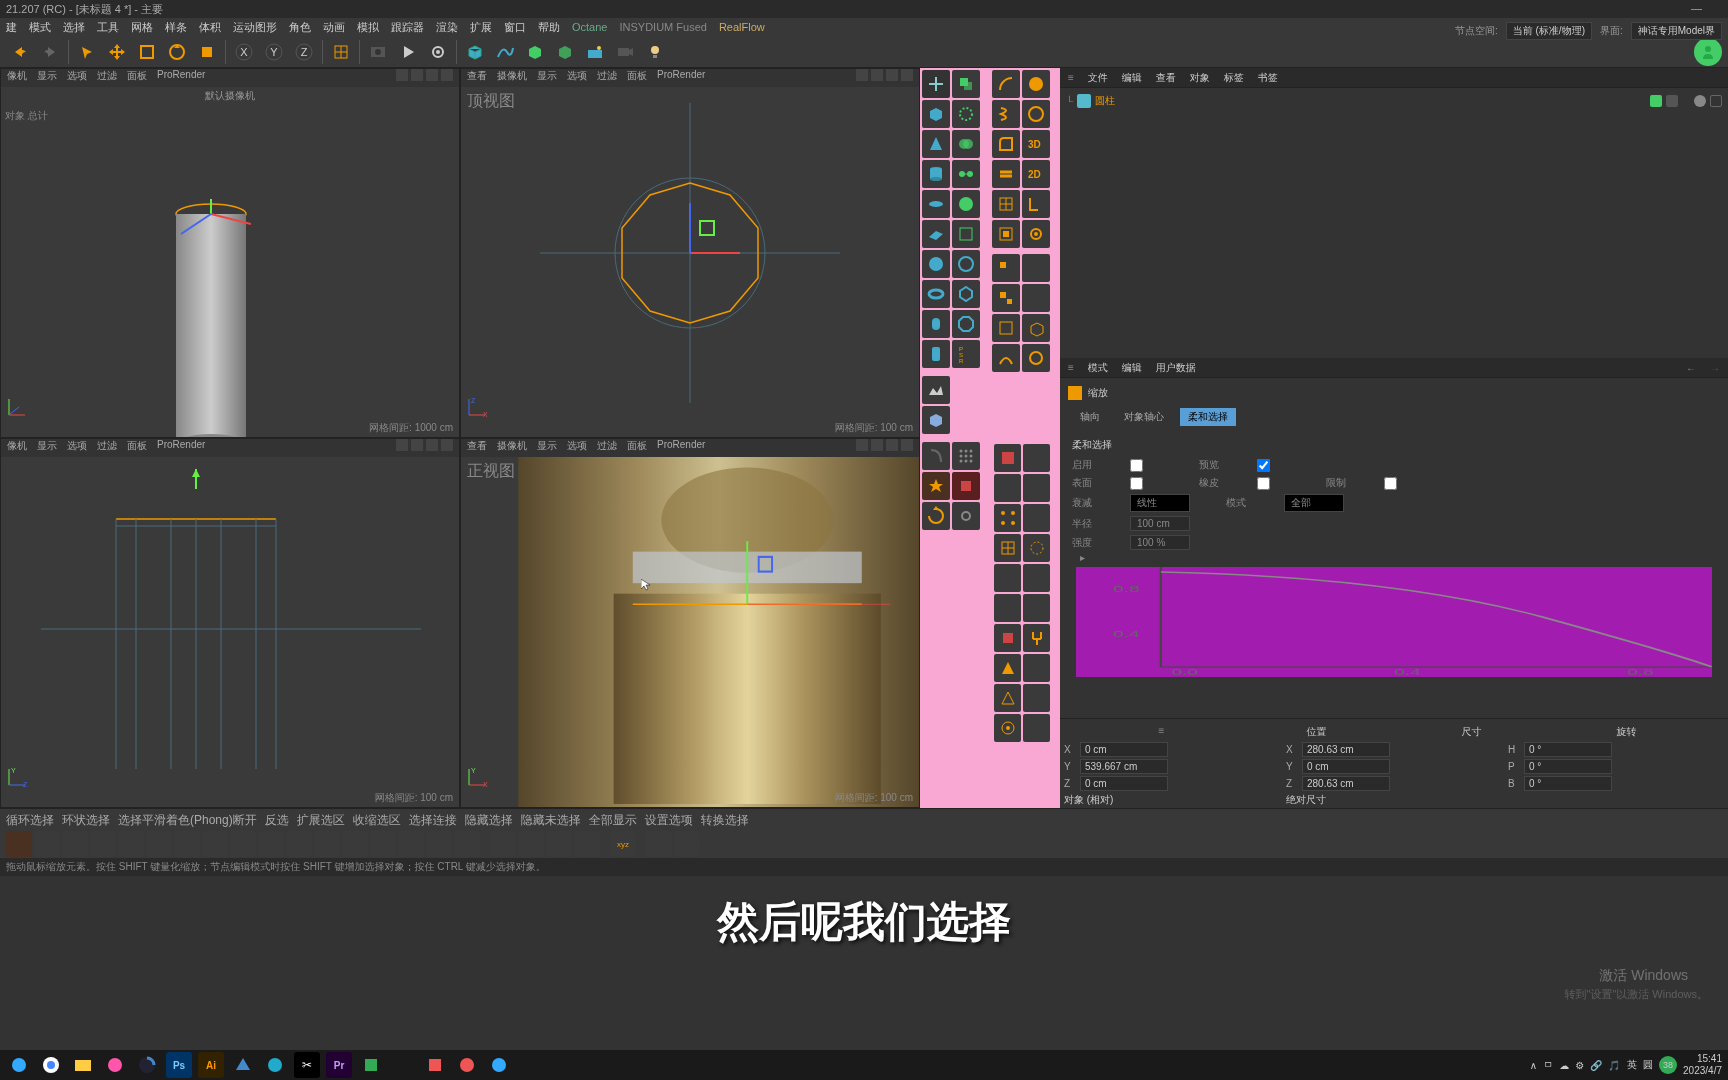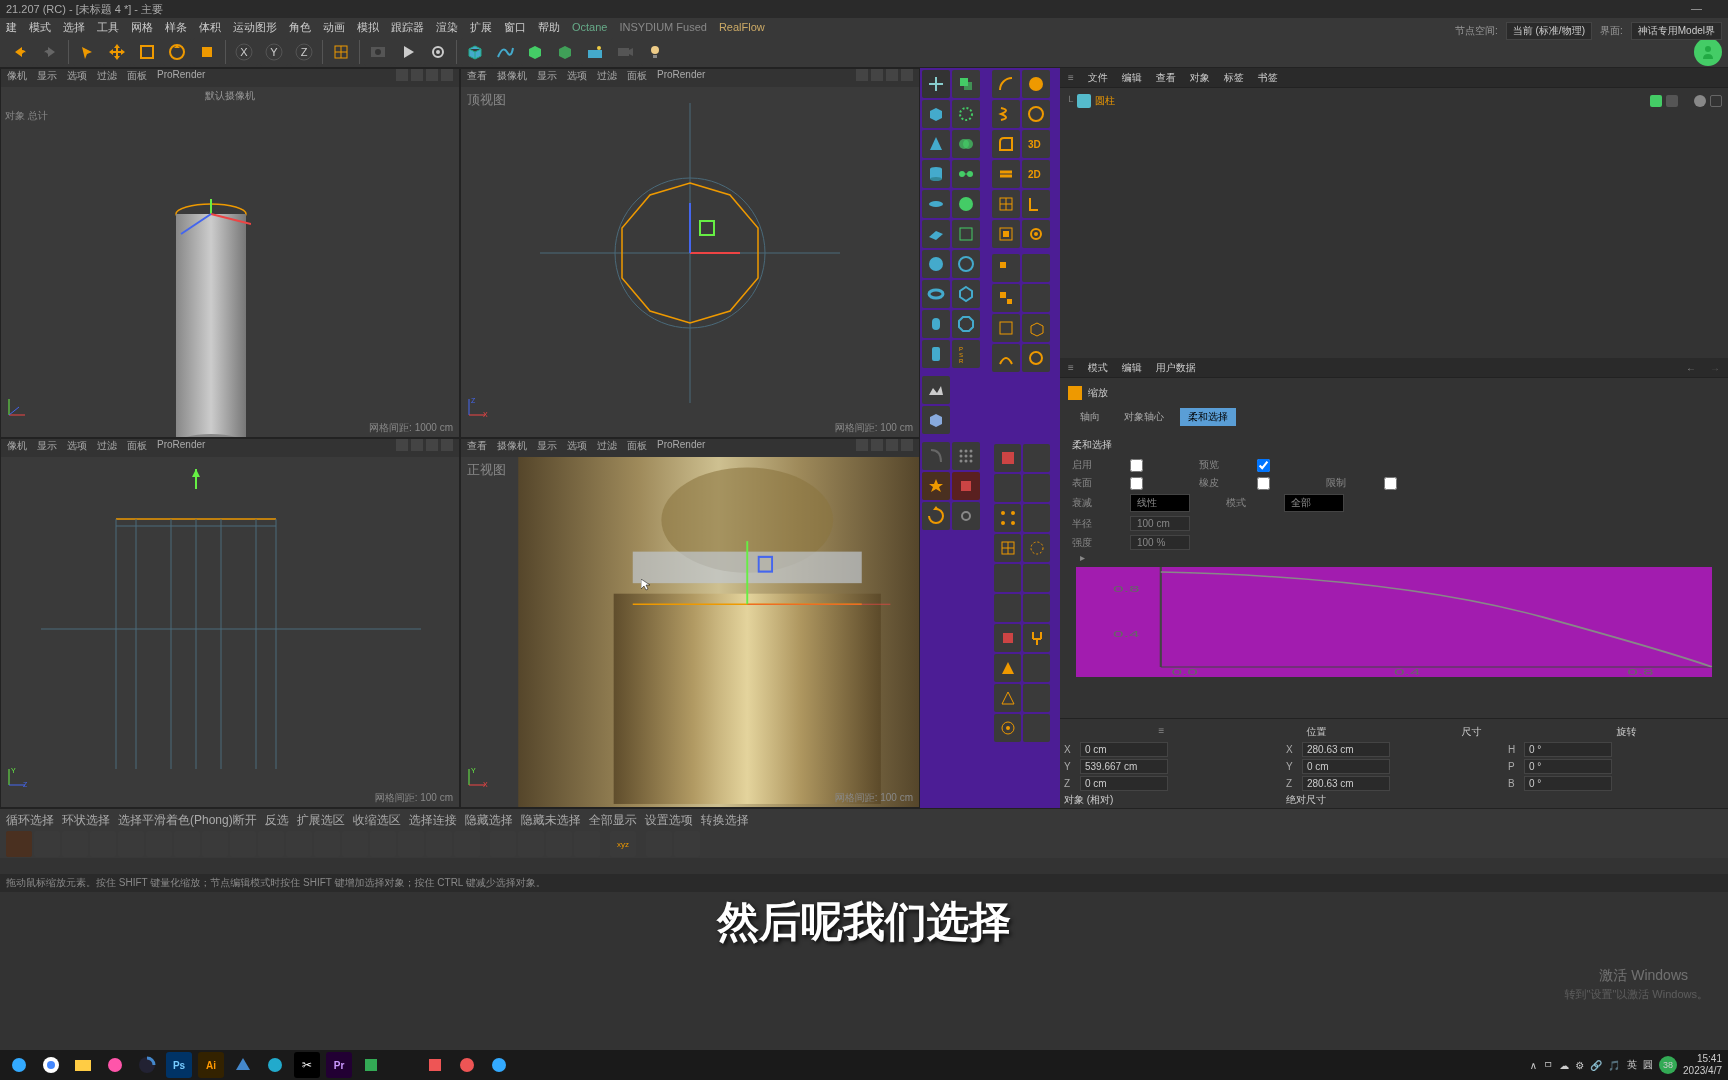--- a/index.html
+++ b/index.html
@@ -28,26 +28,26 @@
 
 
 .main-area { display: flex; height: 740px; }
 .viewports { width: 920px; display: flex; flex-direction: column; }
 .vp-row { display: flex; height: 50%; }
 .viewport { flex: 1; border: 1px solid #222; background: #3a3a3a; position: relative; overflow: hidden; }
 .vp-menubar { height: 18px; background: #333; display: flex; padding: 0 6px; gap: 10px; font-size: 10px; color: #aaa; justify-content: space-between; }
 .vp-menubar .left { display: flex; gap: 10px; }
 .vp-menubar .right { display: flex; gap: 3px; }
 .vp-menubar .right span { width: 12px; height: 12px; background: #444; cursor: pointer; }
-.vp-label { position: absolute; top: 22px; left: 6px; font-size: 13px; color: #888; }
+.vp-label { position: absolute; top: 22px; left: 6px; font-size: 16px; color: #888; }
 .vp-footer { position: absolute; bottom: 2px; right: 6px; font-size: 10px; color: #888; }
 .vp-camera { position: absolute; top: 20px; left: 50%; transform: translateX(-50%); font-size: 10px; color: #999; }
 
 
-.side-palette { width: 140px; background: #4c1d95; display: flex; flex-direction: column; padding: 2px; }
+.side-palette { width: 140px; background: #f9a8d4; display: flex; flex-direction: column; padding: 2px; }
 .side-palette .row { display: flex; gap: 2px; margin-bottom: 2px; }
 .palette-btn { width: 28px; height: 28px; background: #3a3a3a; border-radius: 2px; cursor: pointer; display: flex; align-items: center; justify-content: center; }
 
 
 .right-panels { flex: 1; background: #333; display: flex; flex-direction: column; }
 .panel-header { height: 20px; background: #2a2a2a; display: flex; align-items: center; padding: 0 8px; gap: 14px; font-size: 10px; color: #ccc; border-bottom: 1px solid #222; }
 .object-tree { height: 270px; background: #333; padding: 4px; font-size: 10px; }
 .tree-item { display: flex; align-items: center; gap: 4px; padding: 2px; }
 .tree-item .obj-icon { width: 14px; height: 14px; background: #5bc; border-radius: 2px; }
 .tree-item .tag { width: 12px; height: 12px; background: #666; border-radius: 2px; }
@@ -78,21 +78,21 @@
 .coords-grid { display: flex; gap: 6px; }
 .coords-col { flex: 1; }
 
 
 .bottom-toolbar { height: 50px; background: #383838; border-top: 1px solid #222; padding: 2px 6px; }
 .bt-row { display: flex; gap: 8px; align-items: center; font-size: 12px; color: #aaa; height: 18px; }
 .bt-row2 { display: flex; gap: 2px; align-items: center; height: 30px; }
 .bt-btn { width: 26px; height: 26px; background: #3a3a3a; border-radius: 2px; cursor: pointer; }
 
 
-.status-bar { height: 18px; background: #2a2a2a; font-size: 10px; color: #888; padding: 2px 6px; margin-top: 16px; }
+.status-bar { height: 18px; background: #2a2a2a; font-size: 10px; color: #888; padding: 2px 6px; }
 
 
 .taskbar { position: absolute; bottom: 0; left: 0; right: 0; height: 30px; background: #1a1a1a; display: flex; align-items: center; padding: 0 6px; gap: 6px; }
 .taskbar .tb-btn { width: 26px; height: 26px; border-radius: 3px; display:flex; align-items:center; justify-content:center; cursor: pointer; }
 .taskbar .tray { margin-left: auto; display: flex; gap: 6px; align-items: center; font-size: 10px; color: #ccc; }
 
 
 .subtitle { position: absolute; left: 50%; transform: translateX(-50%); bottom: 130px; font-size: 42px; color: #fff; font-weight: bold; text-shadow: 2px 2px 4px rgba(0,0,0,0.8); z-index: 100; }
 
 

